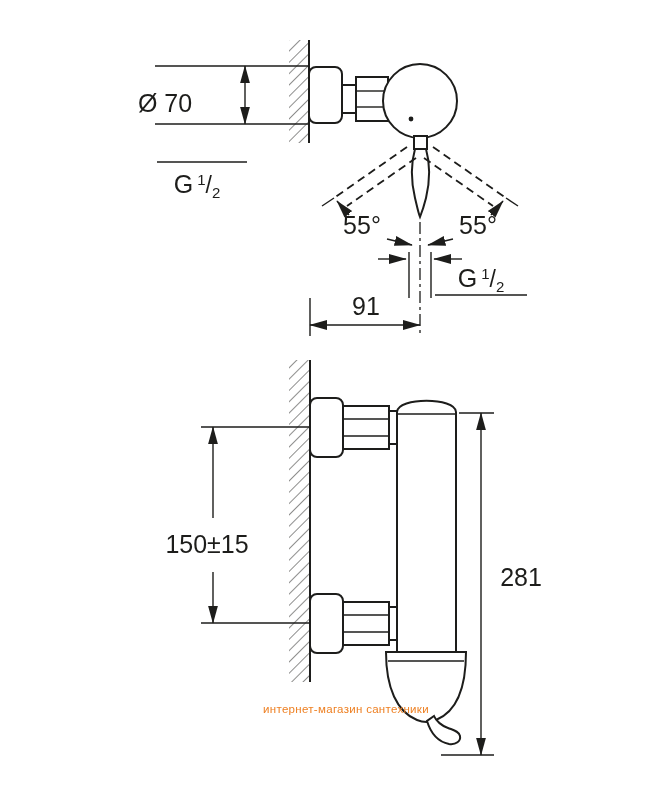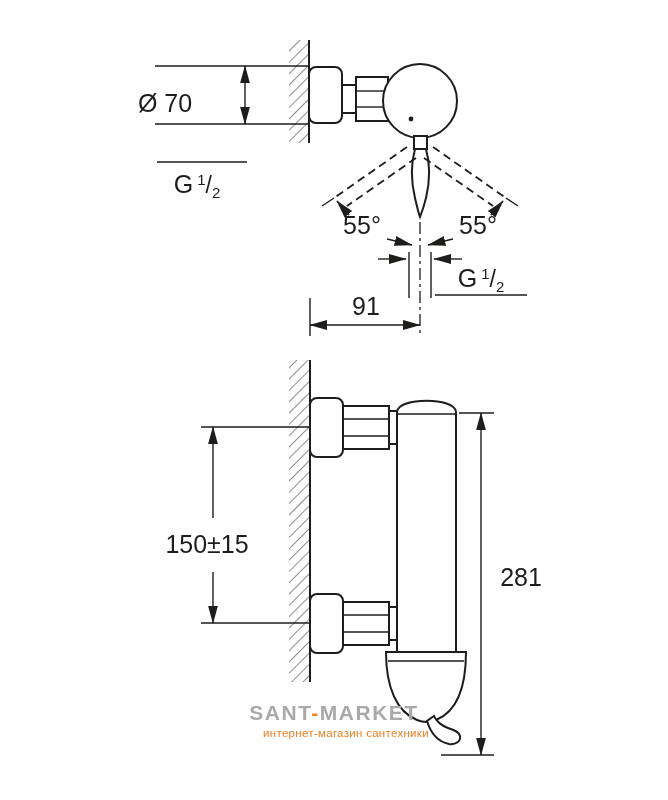--- a/index.html
+++ b/index.html
@@ -130,16 +130,15 @@
     <text x="207" y="553" text-anchor="middle">150±15</text>
 
     <line x1="459" y1="413" x2="494" y2="413" class="s1"></line>
     <line x1="441" y1="755" x2="494" y2="755" class="s1"></line>
     <line x1="481" y1="413" x2="481" y2="755" class="s1" marker-start="url(#arr)" marker-end="url(#arr)"></line>
     <text x="521" y="586" text-anchor="middle">281</text>
   </g>
 </svg>
 
 <div class="watermark">
-  <div class="brand"><span>SANT</span><span class="sep">-</span><span>MARKET</span></div>
   <div class="subtitle">интернет-магазин сантехники</div>
 </div>
 </div>
 
 </body></html>

